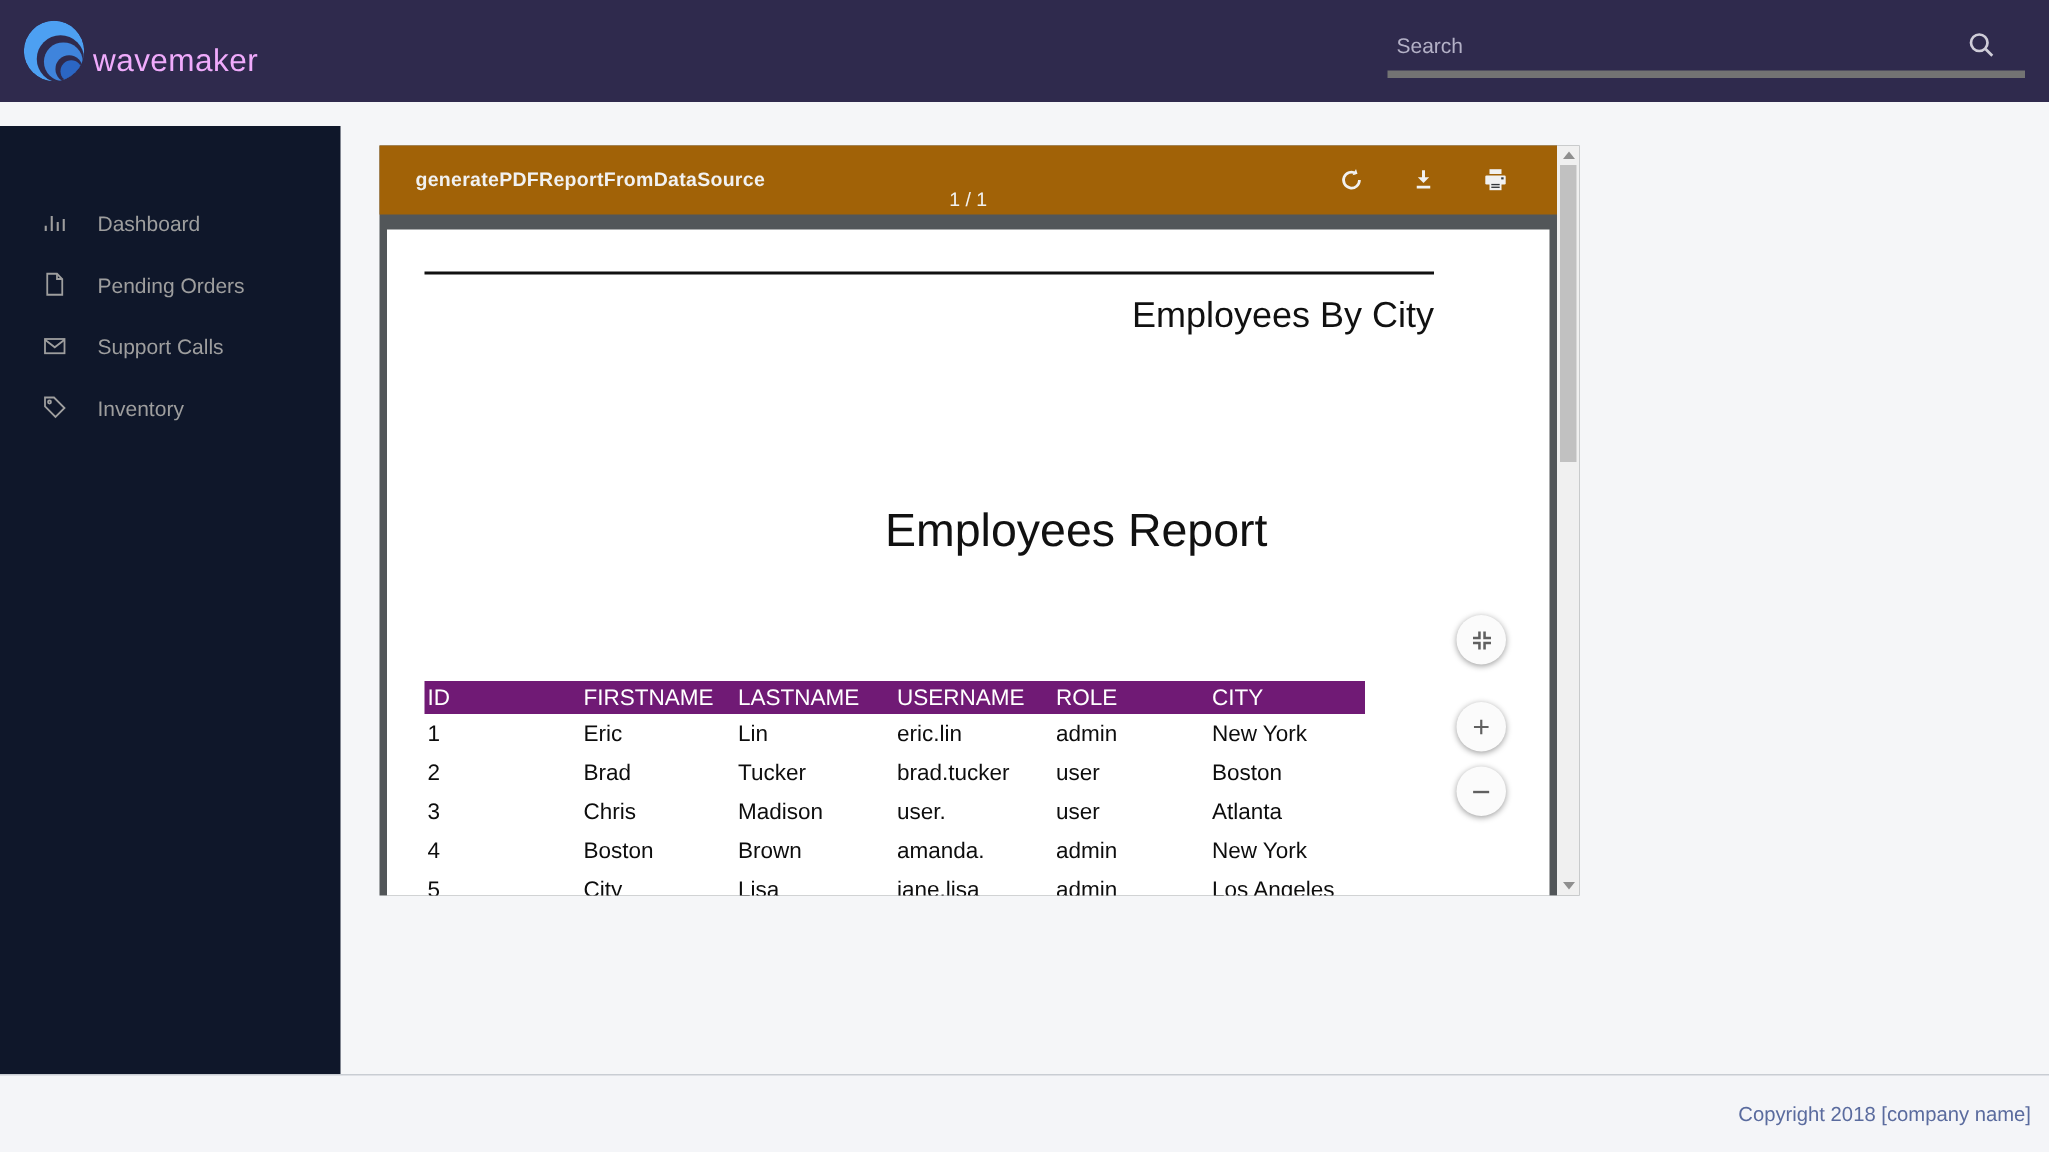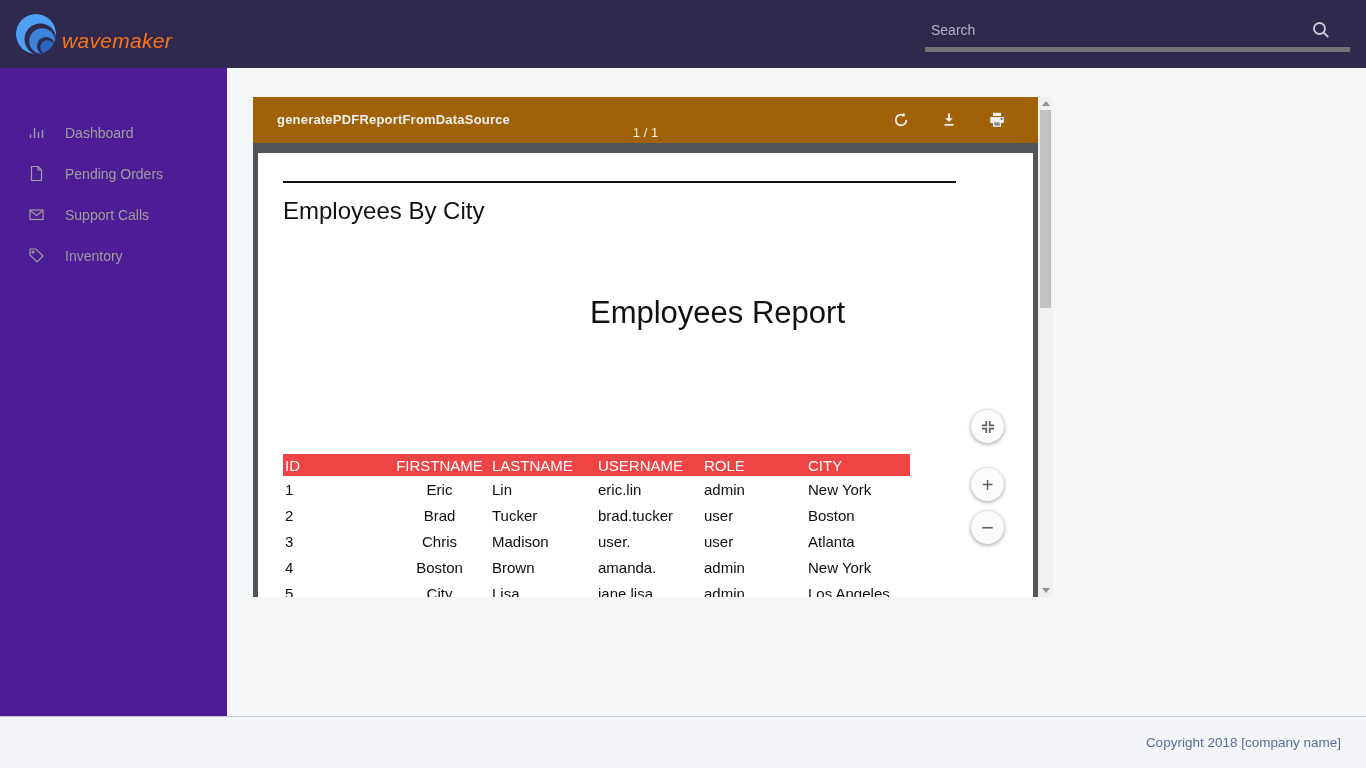--- a/index.html
+++ b/index.html
@@ -11,54 +11,54 @@
   }
 
   
   .topbar {
     position: absolute; left: 0; top: 0; width: 1366px; height: 68px;
     background: #2f2a4d; z-index: 20;
     display: flex; align-items: center;
   }
   .brand { display: flex; align-items: flex-end; margin-left: 13px; cursor: pointer; }
   .brand-text {
-    color: #f97316; font-size: 21px; letter-spacing: 0.3px;
-    margin-left: 3px; margin-bottom: 5px; font-weight: 400; font-style: italic;
+    color: #f0abfc; font-size: 21px; letter-spacing: 0.3px;
+    margin-left: 3px; margin-bottom: 5px; font-weight: 400;
   }
   .search-box {
     position: absolute; left: 925px; top: 12px; width: 425px; height: 40px;
     border-bottom: 5px solid #737373;
     display: flex; align-items: center;
   }
   .search-box input {
     flex: 1; background: transparent; border: none; outline: none;
     color: #e8e6f2; font-size: 14px; font-family: "Liberation Sans", sans-serif;
     padding: 0 6px;
   }
   .search-box input::placeholder { color: #b3b0c6; opacity: 1; }
   .search-icon { width: 22px; height: 22px; margin-right: 18px; cursor: pointer; display: flex; }
 
   
   .sidebar {
-    position: absolute; left: 0; top: 68px; width: 227px; bottom: 52px;
-    background: #4c1d95; padding-top: 44px; z-index: 5;
+    position: absolute; left: 0; top: 84px; width: 227px; bottom: 52px;
+    background: #0f172a; padding-top: 44px; z-index: 5;
   }
   .side-item {
     height: 41px; display: flex; align-items: center;
     padding-left: 28px; cursor: pointer;
   }
   .side-item .s-icon { width: 17px; height: 17px; margin-right: 20px; display: flex; }
   .side-item .s-label { color: #9e9e9e; font-size: 14px; }
 
   
   .app-footer {
     position: absolute; left: 0; bottom: 0; width: 1366px; height: 52px;
     background: #f4f5f8; border-top: 1px solid #c9cdd3;
     display: flex; align-items: center; justify-content: flex-end;
-    padding-right: 25px; z-index: 10;
+    padding-right: 12px; z-index: 10;
   }
   .copyright { color: #5a6b9e; font-size: 13.5px; }
 
   
   .pdf-viewer {
     position: absolute; left: 253px; top: 97px; width: 800px; height: 500px;
     background: #525659; z-index: 8;
   }
   .pdf-toolbar {
     position: absolute; left: 0; top: 0; width: 785px; height: 46px;
@@ -99,33 +99,33 @@
   
   .pdf-page {
     position: absolute; left: 5px; top: 56px; width: 775px; height: 444px;
     background: #ffffff; overflow: hidden; color: #000;
   }
   .rule {
     margin: 28px 0 0 25px; width: 673px; height: 0;
     border-top: 2px solid #111;
   }
   .page-subtitle {
-    margin: 15px 0 0 25px; width: 673px; text-align: left;
+    margin: 15px 0 0 25px; width: 673px; text-align: right;
     font-size: 24px; line-height: 26px; color: #111;
   }
   .page-title {
-    margin-top: 72px; width: 919px; text-align: center;
+    margin-top: 113px; width: 919px; text-align: center;
     font-size: 31px; line-height: 34px; color: #111;
   }
   .emp-table { position: absolute; left: 25px; top: 301px; width: 627px; font-size: 15px; }
   .emp-head {
-    display: flex; background: #ef4444; color: #ffffff; height: 22px; align-items: center;
+    display: flex; background: #701a75; color: #ffffff; height: 22px; align-items: center;
   }
   .emp-row { display: flex; height: 26px; align-items: center; color: #0d0d0d; }
-  .c0 { width: 104px; } .c1 { width: 103px; text-align: center; } .c2 { width: 106px; }
+  .c0 { width: 104px; } .c1 { width: 103px; } .c2 { width: 106px; }
   .c3 { width: 106px; } .c4 { width: 104px; } .c5 { width: 104px; }
   .cell { padding-left: 2px; white-space: nowrap; overflow: hidden; }
 
   
   .fab {
     position: absolute; width: 33px; height: 33px; border-radius: 50%;
     background: #fbfbfb; box-shadow: 0 1px 4px rgba(0,0,0,0.4);
     display: flex; align-items: center; justify-content: center;
     color: #606060; cursor: pointer; z-index: 9;
     font-size: 20px; line-height: 1; user-select: none;

